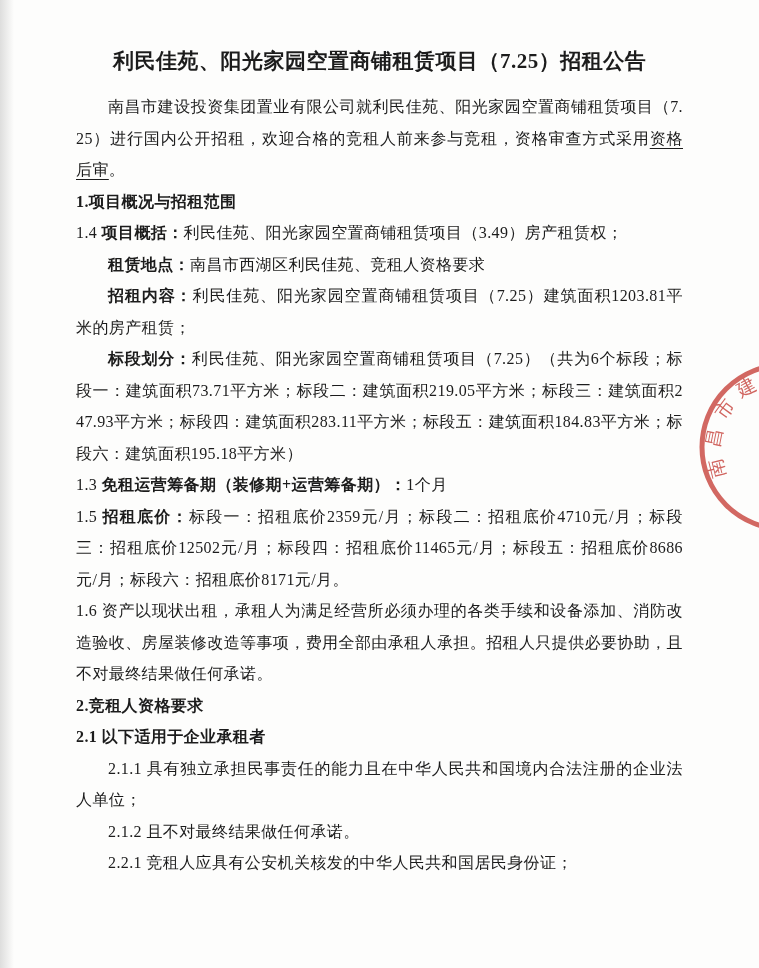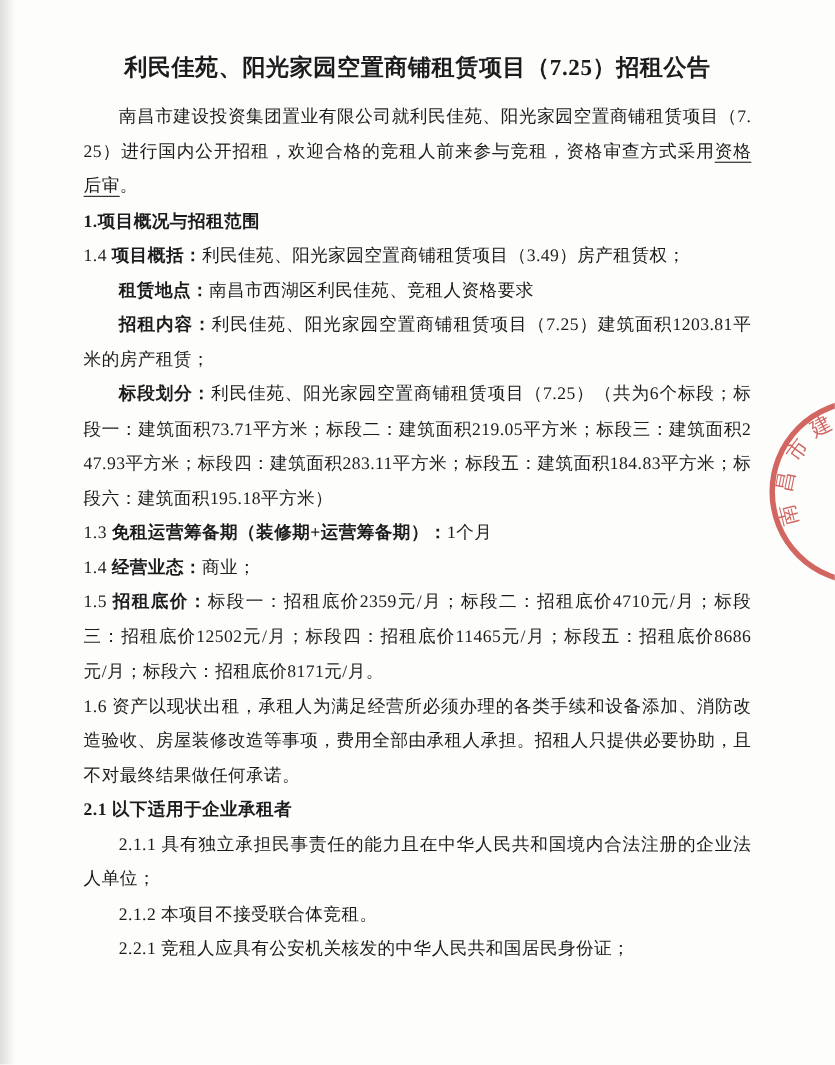--- a/index.html
+++ b/index.html
@@ -58,26 +58,26 @@
   <div class="content">
     <h1 class="title">利民佳苑、阳光家园空置商铺租赁项目（7.25）招租公告</h1>
     <div id="paragraphs">
         <div class="para indent"><span class="seg">南昌市建设投资集团置业有限公司就利民佳苑、阳光家园空置商铺租赁项目（7.25）进行国内公开招租，欢迎合格的竞租人前来参与竞租，资格审查方式采用</span><span class="seg u">资格后审</span><span class="seg">。</span></div>
         <div class="para heading"><span class="seg b">1.项目概况与招租范围</span></div>
         <div class="para flush"><span class="seg">1.4 </span><span class="seg b">项目概括：</span><span class="seg">利民佳苑、阳光家园空置商铺租赁项目（3.49）房产租赁权；</span></div>
         <div class="para indent"><span class="seg b">租赁地点：</span><span class="seg">南昌市西湖区利民佳苑、竞租人资格要求</span></div>
         <div class="para indent"><span class="seg b">招租内容：</span><span class="seg">利民佳苑、阳光家园空置商铺租赁项目（7.25）建筑面积1203.81平米的房产租赁；</span></div>
         <div class="para indent"><span class="seg b">标段划分：</span><span class="seg">利民佳苑、阳光家园空置商铺租赁项目（7.25）（共为6个标段；标段一：建筑面积73.71平方米；标段二：建筑面积219.05平方米；标段三：建筑面积247.93平方米；标段四：建筑面积283.11平方米；标段五：建筑面积184.83平方米；标段六：建筑面积195.18平方米）</span></div>
         <div class="para flush"><span class="seg">1.3 </span><span class="seg b">免租运营筹备期（装修期+运营筹备期）：</span><span class="seg">1个月</span></div>
-        <div class="para flush"><span class="seg">1.4 </span><span class="seg b">经营业态：</span><span class="seg">商业；</span></div>
         <div class="para flush"><span class="seg">1.5 </span><span class="seg b">招租底价：</span><span class="seg">标段一：招租底价2359元/月；标段二：招租底价4710元/月；标段三：招租底价12502元/月；标段四：招租底价11465元/月；标段五：招租底价8686元/月；标段六：招租底价8171元/月。</span></div>
         <div class="para flush"><span class="seg">1.6 资产以现状出租，承租人为满足经营所必须办理的各类手续和设备添加、消防改造验收、房屋装修改造等事项，费用全部由承租人承担。招租人只提供必要协助，且不对最终结果做任何承诺。</span></div>
+        <div class="para heading"><span class="seg b">2.竞租人资格要求</span></div>
         <div class="para heading"><span class="seg b">2.1 以下适用于企业承租者</span></div>
         <div class="para indent"><span class="seg">2.1.1 具有独立承担民事责任的能力且在中华人民共和国境内合法注册的企业法人单位；</span></div>
-        <div class="para indent"><span class="seg">2.1.2 本项目不接受联合体竞租。</span></div>
+        <div class="para indent"><span class="seg">2.1.2 且不对最终结果做任何承诺。</span></div>
         <div class="para indent"><span class="seg">2.2.1 竞租人应具有公安机关核发的中华人民共和国居民身份证；</span></div>
       </div>
   </div>
 
   <div class="seal">
     <svg width="220" height="220" viewBox="0 0 220 220">
       <circle cx="110" cy="110" r="82" fill="none" stroke="#c6403a" stroke-width="5" opacity="0.9"></circle>
       <defs>
         <path id="sealArc" d="M 54.6,142 A 64,64 0 1,1 165.4,142" fill="none"></path>
       </defs>

